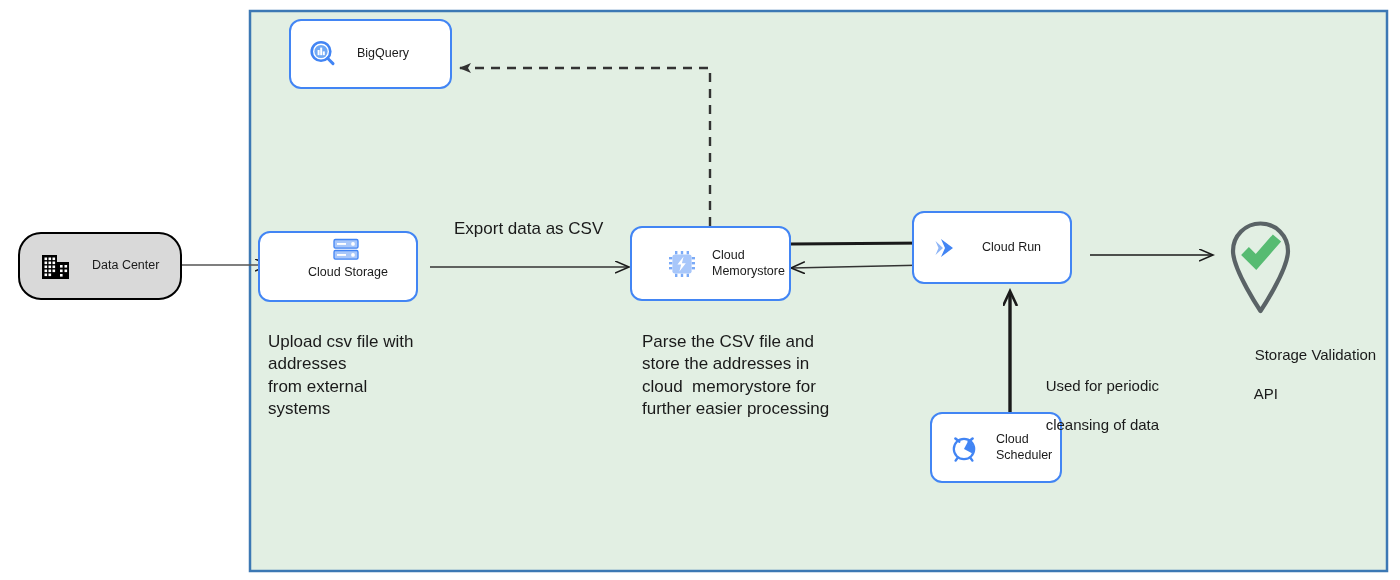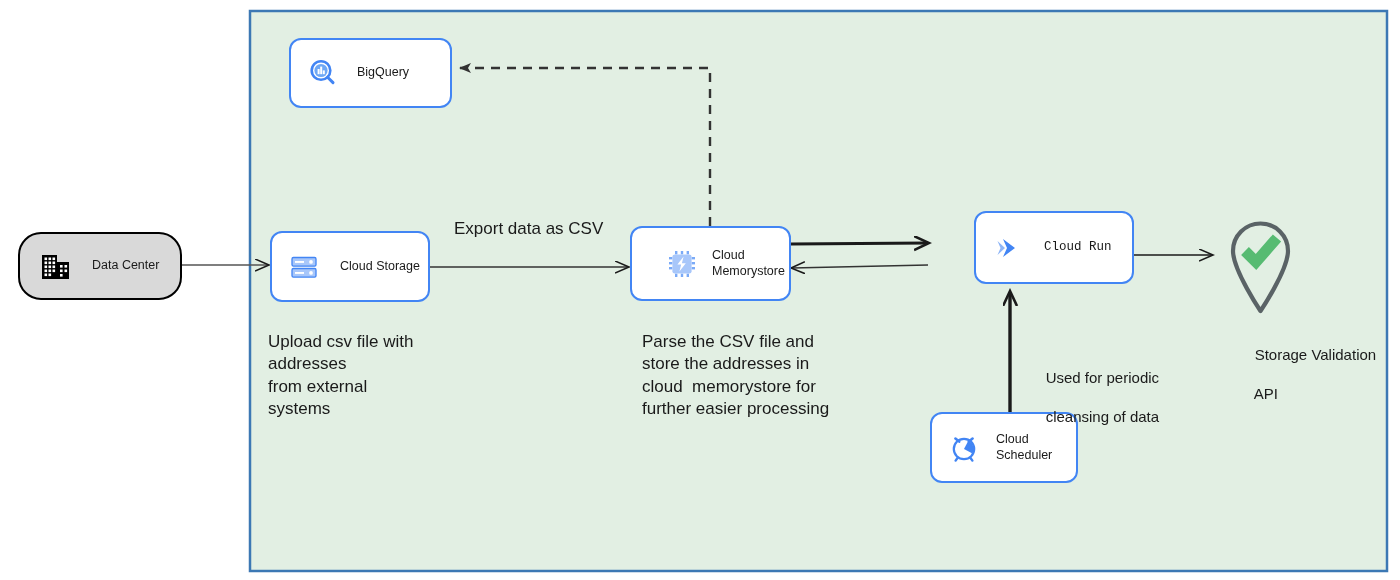--- a/index.html
+++ b/index.html
@@ -82,37 +82,37 @@
             <rect x="26.5" y="16" width="2.6" height="2.6"></rect>
           <rect x="22" y="20.5" width="2.6" height="2.6"></rect>
             <rect x="26.5" y="20.5" width="2.6" height="2.6"></rect>
           <rect x="22" y="25" width="2.6" height="2.6"></rect>
         </g>
       </svg>
     </span>
     <span class="lbl" style="margin-left:20px;">Data Center</span>
   </div>
 
-  <div class="node" style="left:289px;top:38px;width:163px;height:70px;">
+  <div class="node" style="left:289px;top:19px;width:163px;height:70px;">
     <span class="ico" style="margin-left:16px;width:32px;height:32px;">
       <svg width="32" height="32" viewBox="0 0 32 32">
         <circle cx="14" cy="13.5" r="9.3" fill="none" stroke="#4285f4" stroke-width="2.6"></circle>
         <circle cx="14" cy="13.5" r="6.6" fill="#6fa8f5"></circle>
         <g fill="#ffffff">
           <rect x="10.6" y="12" width="2" height="5.2"></rect>
           <rect x="13.2" y="9.6" width="2" height="7.6"></rect>
           <rect x="15.8" y="13.4" width="2" height="3.8"></rect>
         </g>
         <line x1="20.6" y1="20.2" x2="26" y2="25.6" stroke="#4285f4" stroke-width="3" stroke-linecap="round"></line>
       </svg>
     </span>
     <span class="lbl" style="margin-left:18px;">BigQuery</span>
   </div>
 
-  <div class="node" style="left:270px;top:231px;width:160px;height:71px;">
+  <div class="node" style="left:258px;top:231px;width:160px;height:71px;flex-direction:column;">
     <span class="ico" style="margin-left:16px;width:32px;height:32px;">
       <svg width="32" height="32" viewBox="0 0 32 32">
         <rect x="4" y="6.5" width="24" height="8.6" rx="1.4" fill="#a8c7fa"></rect>
         <rect x="4" y="17.5" width="24" height="8.6" rx="1.4" fill="#a8c7fa"></rect>
         <rect x="7" y="10" width="9" height="1.9" fill="#ffffff"></rect>
         <rect x="7" y="21" width="9" height="1.9" fill="#ffffff"></rect>
         <circle cx="23" cy="10.9" r="1.9" fill="#ffffff"></circle>
         <circle cx="23" cy="21.9" r="1.9" fill="#ffffff"></circle>
         <rect x="4" y="6.5" width="24" height="8.6" rx="1.4" fill="none" stroke="#4285f4" stroke-width="1.3"></rect>
         <rect x="4" y="17.5" width="24" height="8.6" rx="1.4" fill="none" stroke="#4285f4" stroke-width="1.3"></rect>
@@ -141,31 +141,31 @@
         <rect x="6.4" y="6.4" width="19.2" height="19.2" rx="2.4" fill="#a8c7fa"></rect>
         <path d="M17.6 8.4 L11.4 16.6 L15.2 16.6 L13.4 23.6 L19.8 15.2 L15.9 15.2 Z" fill="#ffffff"></path>
       </svg>
     </span>
     <span class="lbl" style="margin-left:14px;">
       <span>Cloud</span><br>
       <span>Memorystore</span>
     </span>
   </div>
 
-  <div class="node" style="left:974px;top:211px;width:160px;height:73px;font-family:Liberation Mono, monospace;">
+  <div class="node" style="left:912px;top:211px;width:160px;height:73px;">
     <span class="ico" style="margin-left:14px;width:34px;height:32px;">
       <svg width="34" height="32" viewBox="0 0 34 32">
         <path d="M13 7 L25 16 L13 25 L17 16 Z" fill="#4285f4"></path>
         <path d="M7.5 9 L15 16 L7.5 23 L10.5 16 Z" fill="#8fb6f7"></path>
       </svg>
     </span>
     <span class="lbl" style="margin-left:20px;">Cloud Run</span>
   </div>
 
-  <div class="node" style="left:930px;top:412px;width:148px;height:71px;">
+  <div class="node" style="left:930px;top:412px;width:132px;height:71px;">
     <span class="ico" style="margin-left:16px;width:32px;height:32px;">
       <svg width="32" height="32" viewBox="0 0 32 32">
         <circle cx="16" cy="17" r="10.2" fill="none" stroke="#4285f4" stroke-width="2.2"></circle>
         <path d="M16 7.4 A9.6 9.6 0 0 1 25.6 17 L16 17 Z" fill="#4285f4" transform="rotate(28 16 17)"></path>
         <line x1="7.4" y1="6.6" x2="11.2" y2="9.6" stroke="#4285f4" stroke-width="2.6" stroke-linecap="round"></line>
         <line x1="24.6" y1="6.6" x2="20.8" y2="9.6" stroke="#4285f4" stroke-width="2.6" stroke-linecap="round"></line>
         <line x1="9.5" y1="26" x2="7.6" y2="28.6" stroke="#4285f4" stroke-width="2.4" stroke-linecap="round"></line>
         <line x1="22.5" y1="26" x2="24.4" y2="28.6" stroke="#4285f4" stroke-width="2.4" stroke-linecap="round"></line>
       </svg>
     </span>
@@ -179,21 +179,21 @@
     </svg>
   </div>
   <div class="txt api" style="left:1238px;top:325px;">
     <span>Storage Validation</span><br>
     <span>API</span>
   </div>
 
 
   <div class="txt" style="left:454px;top:218px;">Export data as CSV</div>
 
-  <div class="txt sm" style="left:1029px;top:348px;">
+  <div class="txt sm" style="left:1029px;top:356px;">
     <span>Used for periodic</span><br>
     <span>cleansing of data</span>
   </div>
 
   <div class="txt" style="left:268px;top:331px;">Upload csv file with
 addresses
 from external
 systems</div>
 
   <div class="txt" style="left:642px;top:331px;">Parse the CSV file and

